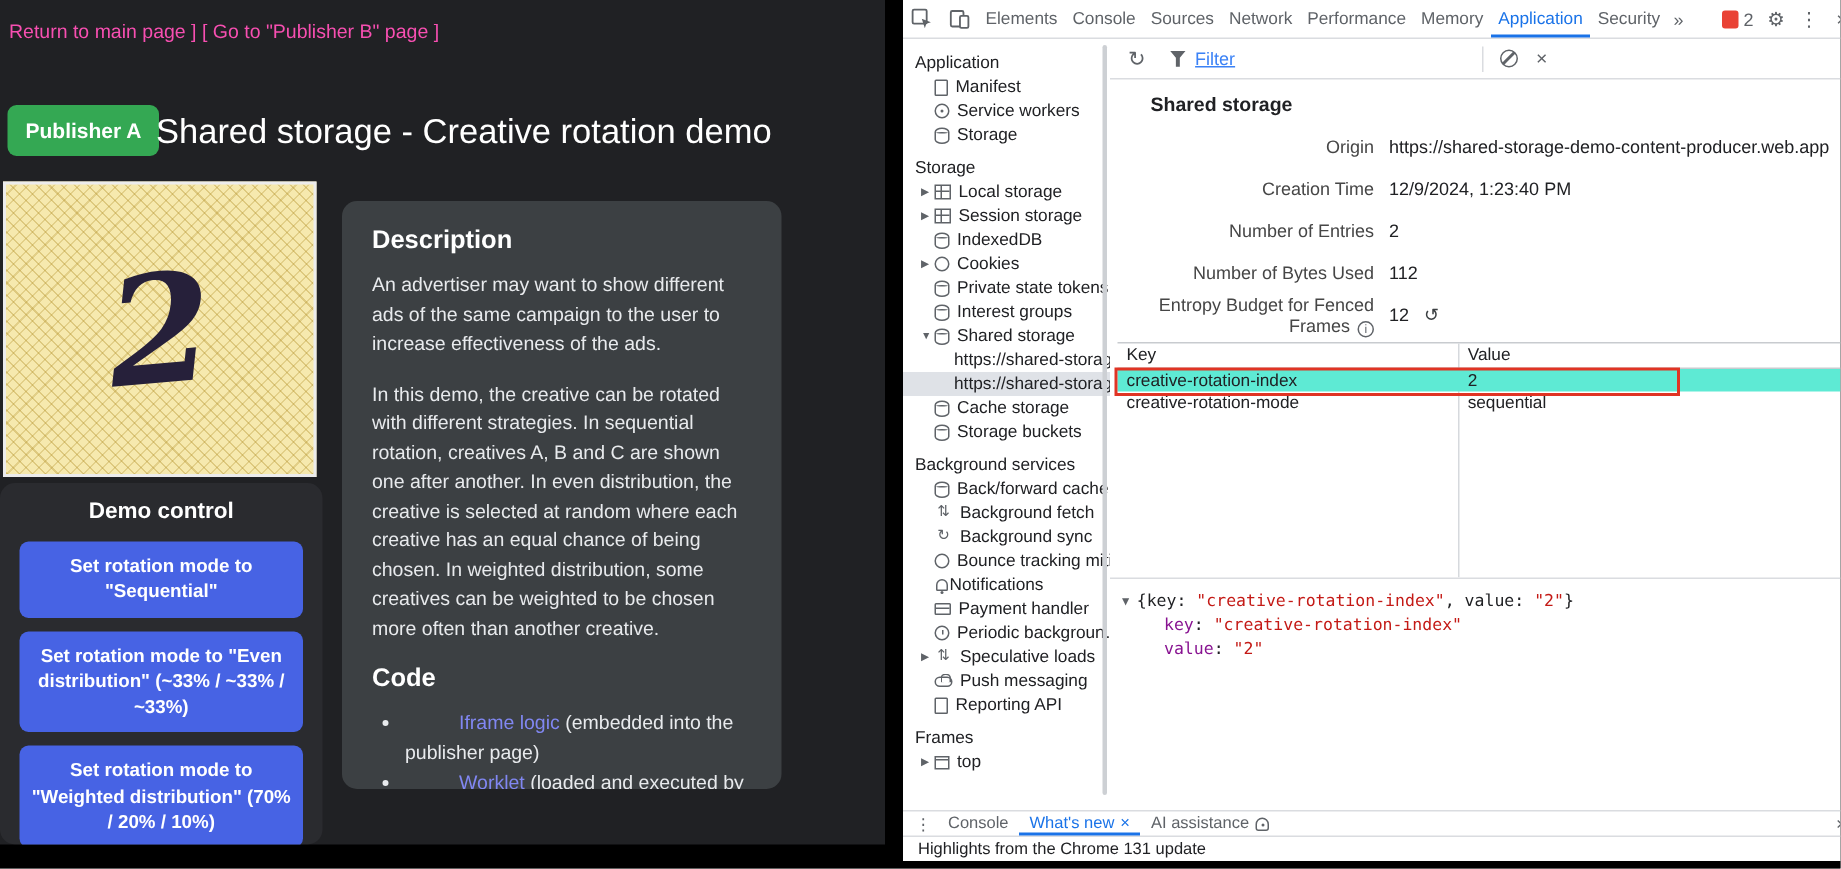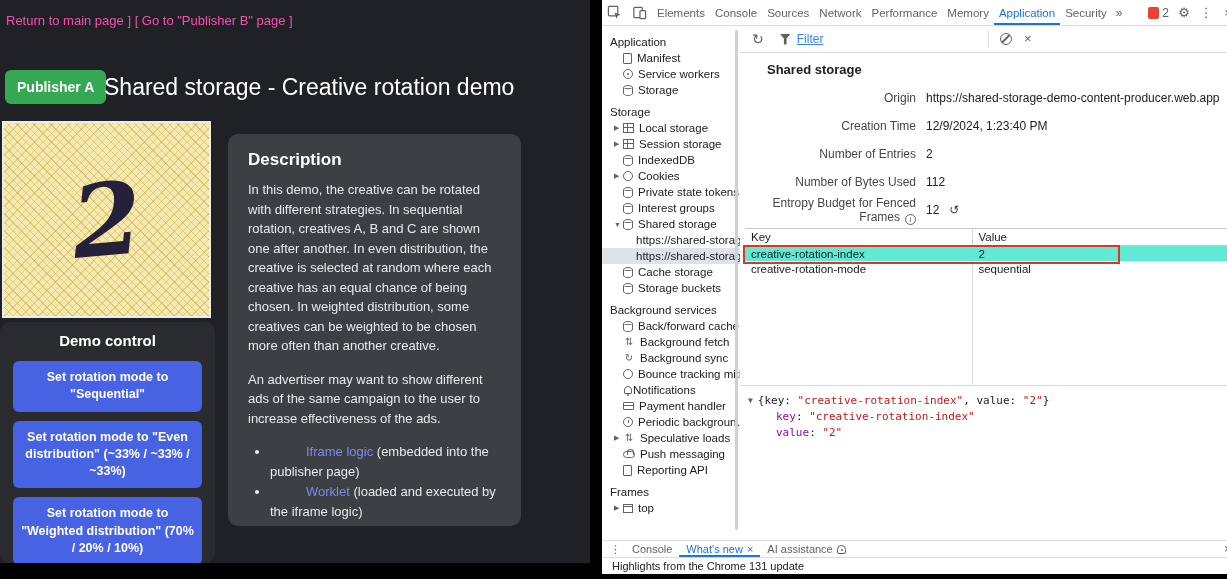--- a/index.html
+++ b/index.html
@@ -135,22 +135,23 @@
 
     <div class="democtl">
       <h3>Demo control</h3>
       <button class="dbtn">Set rotation mode to "Sequential"</button>
       <button class="dbtn">Set rotation mode to "Even distribution" (~33% / ~33% / ~33%)</button>
       <button class="dbtn">Set rotation mode to "Weighted distribution" (70% / 20% / 10%)</button>
     </div>
 
     <div class="desc">
       <h2>Description</h2>
+      <p>An advertiser may want to show different ads of the same campaign to the user to increase effectiveness of the ads.</p>
       <p>In this demo, the creative can be rotated with different strategies. In sequential rotation, creatives A, B and C are shown one after another. In even distribution, the creative is selected at random where each creative has an equal chance of being chosen. In weighted distribution, some creatives can be weighted to be chosen more often than another creative.</p>
-      <p>An advertiser may want to show different ads of the same campaign to the user to increase effectiveness of the ads.</p>
+      <h2>Code</h2>
       <ul>
         <li><span class="dlink">Iframe logic</span><span> (embedded into the publisher page)</span></li>
         <li><span class="dlink">Worklet</span><span> (loaded and executed by the iframe logic)</span></li>
       </ul>
     </div>
   </div>
 
   <div class="dt">
 
     <div class="dt-tabs">

